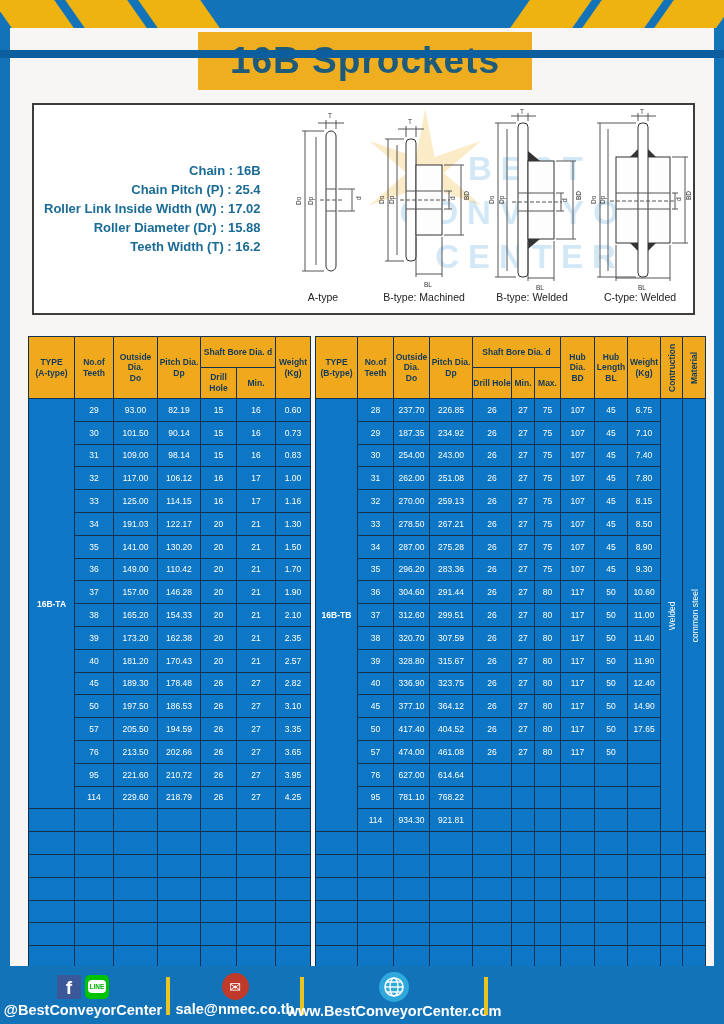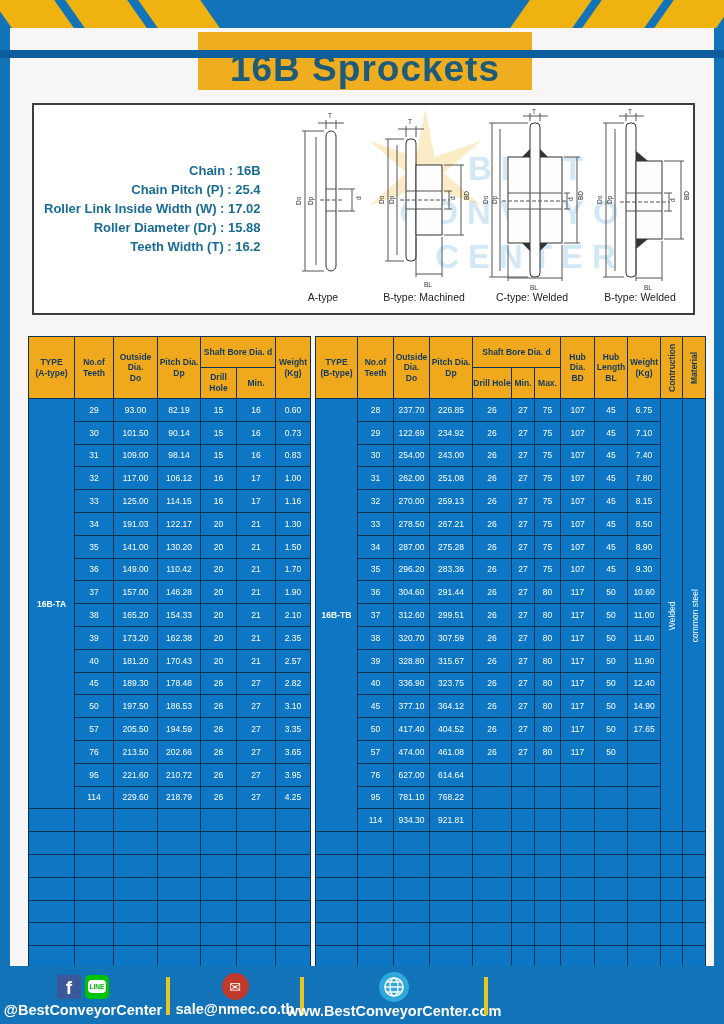--- a/index.html
+++ b/index.html
@@ -7,21 +7,21 @@
           font-family:"Liberation Sans", sans-serif;}
   
   .topbar{position:absolute;left:0;top:0;width:724px;height:28px;background:#1273b9;overflow:hidden;}
   .stripe{position:absolute;top:0;width:62px;height:28px;background:#eeb211;}
   .stripe.l{transform:skewX(35deg);}
   .stripe.r{transform:skewX(-35deg);}
   
   .page{position:absolute;left:10px;top:28px;width:704px;height:938px;background:#f7f6f4;}
   
   .banner{position:absolute;left:198px;top:32px;width:334px;height:58px;background:#efae20;
-          display:flex;align-items:flex-end;justify-content:center;}
+          display:flex;align-items:center;justify-content:center;}
   .banner .t{font-size:37px;font-weight:bold;color:#1e5b7a;letter-spacing:1px;}
   
   .specpanel{position:absolute;left:32px;top:103px;width:663px;height:212px;background:#fff;
              border:2px solid #3c3c3c;box-sizing:border-box;overflow:hidden;}
   .watermark{position:absolute;left:326px;top:42px;width:340px;line-height:44px;
              font-size:33px;font-weight:bold;letter-spacing:9px;color:rgba(105,180,225,.30);
              text-align:center;z-index:0;}
   .wstar{position:absolute;left:320px;top:-28px;font-size:170px;color:rgba(240,178,40,.26);z-index:0;}
   .specs{position:absolute;left:10px;top:56px;z-index:1;}
   .specs div{font-size:13px;font-weight:bold;color:#1a6b95;line-height:19px;white-space:nowrap;text-align:right;}
@@ -148,20 +148,55 @@
           <line x1="46" y1="128" x2="46" y2="168"></line>
             <line x1="72" y1="128" x2="72" y2="168"></line>
           <line x1="46" y1="165" x2="72" y2="165"></line>
           <text x="54" y="178">BL</text>
         </svg>
         <div class="cap">B-type: Machined</div>
       </div>
 
       <div class="figure" style="width:108px">
         <svg class="draw" width="108" height="184" viewBox="0 0 108 184">
+          <line x1="40" y1="12" x2="40" y2="4"></line>
+            <line x1="50" y1="12" x2="50" y2="4"></line>
+          <line x1="33" y1="7" x2="58" y2="7"></line>
+          <text x="42" y="5">T</text>
+          <rect class="plate" x="40" y="14" width="10" height="154" rx="4"></rect>
+          <rect class="hub" x="50" y="52" width="26" height="78"></rect>
+          <polygon points="50,52 50,42 62,52"></polygon>
+            <polygon points="50,130 50,140 62,130"></polygon>
+          <line x1="40" y1="84" x2="76" y2="84"></line>
+            <line x1="40" y1="102" x2="76" y2="102"></line>
+          <line x1="34" y1="93" x2="84" y2="93" stroke-dasharray="4 2"></line>
+          <line x1="38" y1="14" x2="17" y2="14"></line>
+            <line x1="38" y1="168" x2="17" y2="168"></line>
+          <line x1="20" y1="14" x2="20" y2="168"></line>
+          <text transform="rotate(-90 16 95)" x="16" y="95">Do</text>
+          <line x1="29" y1="20" x2="29" y2="162"></line>
+          <text transform="rotate(-90 26 95)" x="26" y="95">Dp</text>
+          <line x1="78" y1="84" x2="86" y2="84"></line>
+            <line x1="78" y1="102" x2="86" y2="102"></line>
+          <line x1="83" y1="84" x2="83" y2="102"></line>
+          <text transform="rotate(-90 89 93)" x="89" y="93">d</text>
+          <line x1="78" y1="52" x2="98" y2="52"></line>
+            <line x1="78" y1="130" x2="98" y2="130"></line>
+          <line x1="95" y1="52" x2="95" y2="130"></line>
+          <text transform="rotate(-90 103 91)" x="103" y="91">BD</text>
+          <line x1="50" y1="132" x2="50" y2="172"></line>
+            <line x1="76" y1="132" x2="76" y2="172"></line>
+          <line x1="50" y1="169" x2="76" y2="169"></line>
+          <text x="58" y="181">BL</text>
+        </svg>
+        <div class="cap">B-type: Welded</div>
+      </div>
+
+      <div class="figure" style="width:108px">
+        <svg class="draw" width="108" height="184" viewBox="0 0 108 184">
           <line x1="52" y1="12" x2="52" y2="4"></line>
             <line x1="62" y1="12" x2="62" y2="4"></line>
           <line x1="45" y1="7" x2="70" y2="7"></line>
           <text x="54" y="5">T</text>
           <rect class="hub" x="30" y="48" width="54" height="86"></rect>
           <rect class="plate" x="52" y="14" width="10" height="154" rx="4"></rect>
           <polygon points="52,48 44,48 52,40"></polygon>
             <polygon points="62,48 70,48 62,40"></polygon>
           <polygon points="52,134 44,134 52,142"></polygon>
             <polygon points="62,134 70,134 62,142"></polygon>
@@ -181,55 +216,20 @@
           <line x1="86" y1="48" x2="102" y2="48"></line>
             <line x1="86" y1="134" x2="102" y2="134"></line>
           <line x1="99" y1="48" x2="99" y2="134"></line>
           <text transform="rotate(-90 105 91)" x="105" y="91">BD</text>
           <line x1="30" y1="136" x2="30" y2="172"></line>
             <line x1="84" y1="136" x2="84" y2="172"></line>
           <line x1="30" y1="169" x2="84" y2="169"></line>
           <text x="52" y="181">BL</text>
         </svg>
         <div class="cap">C-type: Welded</div>
-      </div>
-
-      <div class="figure" style="width:108px">
-        <svg class="draw" width="108" height="184" viewBox="0 0 108 184">
-          <line x1="40" y1="12" x2="40" y2="4"></line>
-            <line x1="50" y1="12" x2="50" y2="4"></line>
-          <line x1="33" y1="7" x2="58" y2="7"></line>
-          <text x="42" y="5">T</text>
-          <rect class="plate" x="40" y="14" width="10" height="154" rx="4"></rect>
-          <rect class="hub" x="50" y="52" width="26" height="78"></rect>
-          <polygon points="50,52 50,42 62,52"></polygon>
-            <polygon points="50,130 50,140 62,130"></polygon>
-          <line x1="40" y1="84" x2="76" y2="84"></line>
-            <line x1="40" y1="102" x2="76" y2="102"></line>
-          <line x1="34" y1="93" x2="84" y2="93" stroke-dasharray="4 2"></line>
-          <line x1="38" y1="14" x2="17" y2="14"></line>
-            <line x1="38" y1="168" x2="17" y2="168"></line>
-          <line x1="20" y1="14" x2="20" y2="168"></line>
-          <text transform="rotate(-90 16 95)" x="16" y="95">Do</text>
-          <line x1="29" y1="20" x2="29" y2="162"></line>
-          <text transform="rotate(-90 26 95)" x="26" y="95">Dp</text>
-          <line x1="78" y1="84" x2="86" y2="84"></line>
-            <line x1="78" y1="102" x2="86" y2="102"></line>
-          <line x1="83" y1="84" x2="83" y2="102"></line>
-          <text transform="rotate(-90 89 93)" x="89" y="93">d</text>
-          <line x1="78" y1="52" x2="98" y2="52"></line>
-            <line x1="78" y1="130" x2="98" y2="130"></line>
-          <line x1="95" y1="52" x2="95" y2="130"></line>
-          <text transform="rotate(-90 103 91)" x="103" y="91">BD</text>
-          <line x1="50" y1="132" x2="50" y2="172"></line>
-            <line x1="76" y1="132" x2="76" y2="172"></line>
-          <line x1="50" y1="169" x2="76" y2="169"></line>
-          <text x="58" y="181">BL</text>
-        </svg>
-        <div class="cap">B-type: Welded</div>
       </div>
     </div>
   </div>
 
   <table class="spk" id="tableA">
     <colgroup>
         <col style="width:46px">
         <col style="width:39px">
         <col style="width:44px">
         <col style="width:43px">
@@ -522,21 +522,21 @@
           <td>27</td>
           <td>75</td>
           <td>107</td>
           <td>45</td>
           <td>6.75</td>
           <td rowspan="19" class="vert">Welded</td>
           <td rowspan="19" class="vert">common steel</td>
         </tr>
         <tr>
           <td>29</td>
-          <td>122.69</td>
+          <td>187.35</td>
           <td>234.92</td>
           <td>26</td>
           <td>27</td>
           <td>75</td>
           <td>107</td>
           <td>45</td>
           <td>7.10</td>
         </tr>
         <tr>
           <td>30</td>

